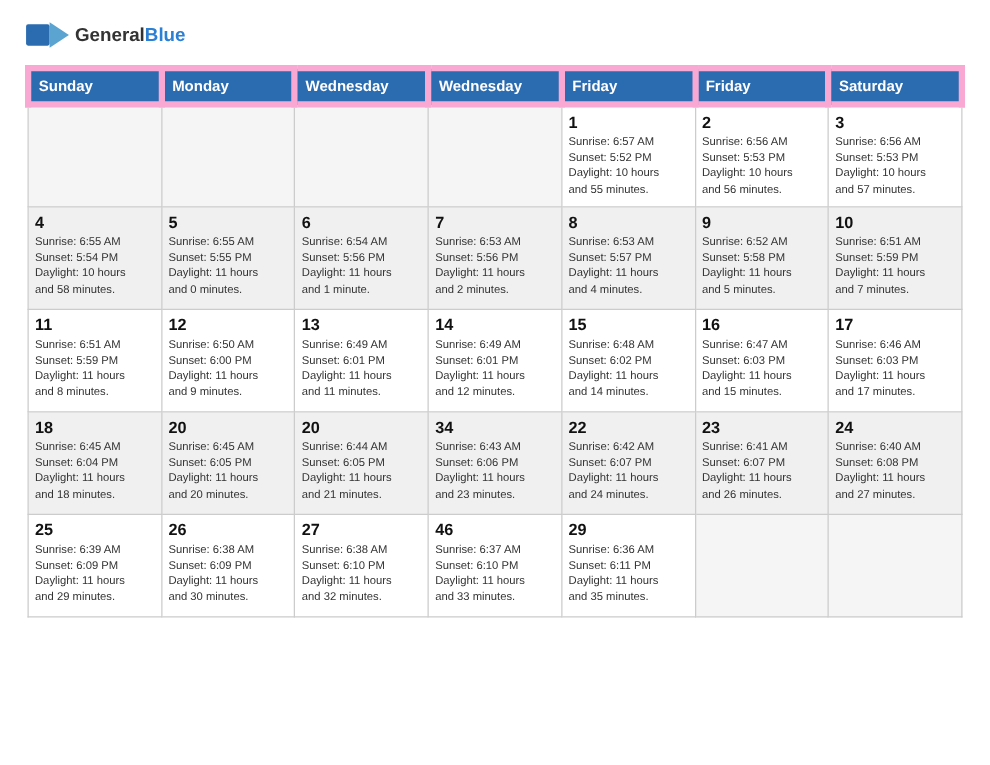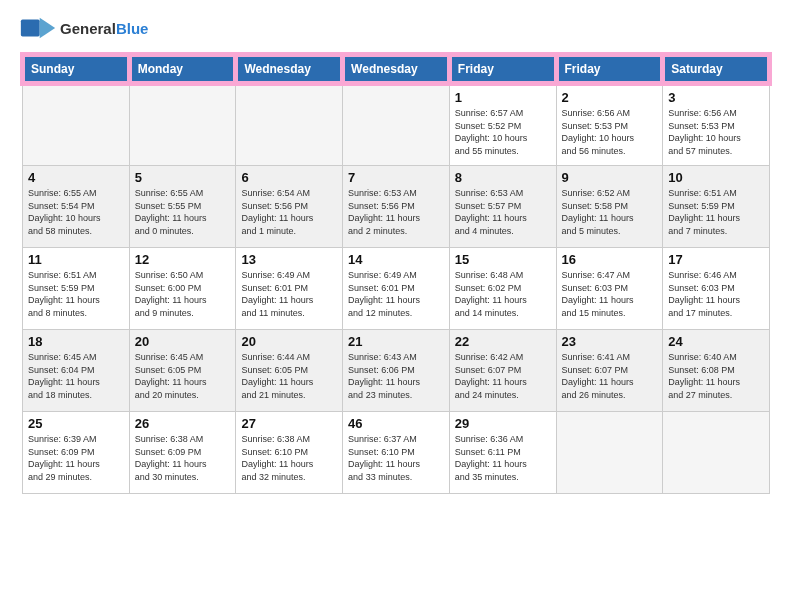--- a/index.html
+++ b/index.html
@@ -204,21 +204,21 @@
           </td>
           <td>
             <span class="day-num">20</span>
             <div class="day-info">Sunrise: 6:45 AM<br>Sunset: 6:05 PM<br>Daylight: 11 hours<br>and 20 minutes.</div>
           </td>
           <td>
             <span class="day-num">20</span>
             <div class="day-info">Sunrise: 6:44 AM<br>Sunset: 6:05 PM<br>Daylight: 11 hours<br>and 21 minutes.</div>
           </td>
           <td>
-            <span class="day-num">21</span>
+            <span class="day-num">34</span>
             <div class="day-info">Sunrise: 6:43 AM<br>Sunset: 6:06 PM<br>Daylight: 11 hours<br>and 23 minutes.</div>
           </td>
           <td>
             <span class="day-num">22</span>
             <div class="day-info">Sunrise: 6:42 AM<br>Sunset: 6:07 PM<br>Daylight: 11 hours<br>and 24 minutes.</div>
           </td>
           <td>
             <span class="day-num">23</span>
             <div class="day-info">Sunrise: 6:41 AM<br>Sunset: 6:07 PM<br>Daylight: 11 hours<br>and 26 minutes.</div>
           </td>

